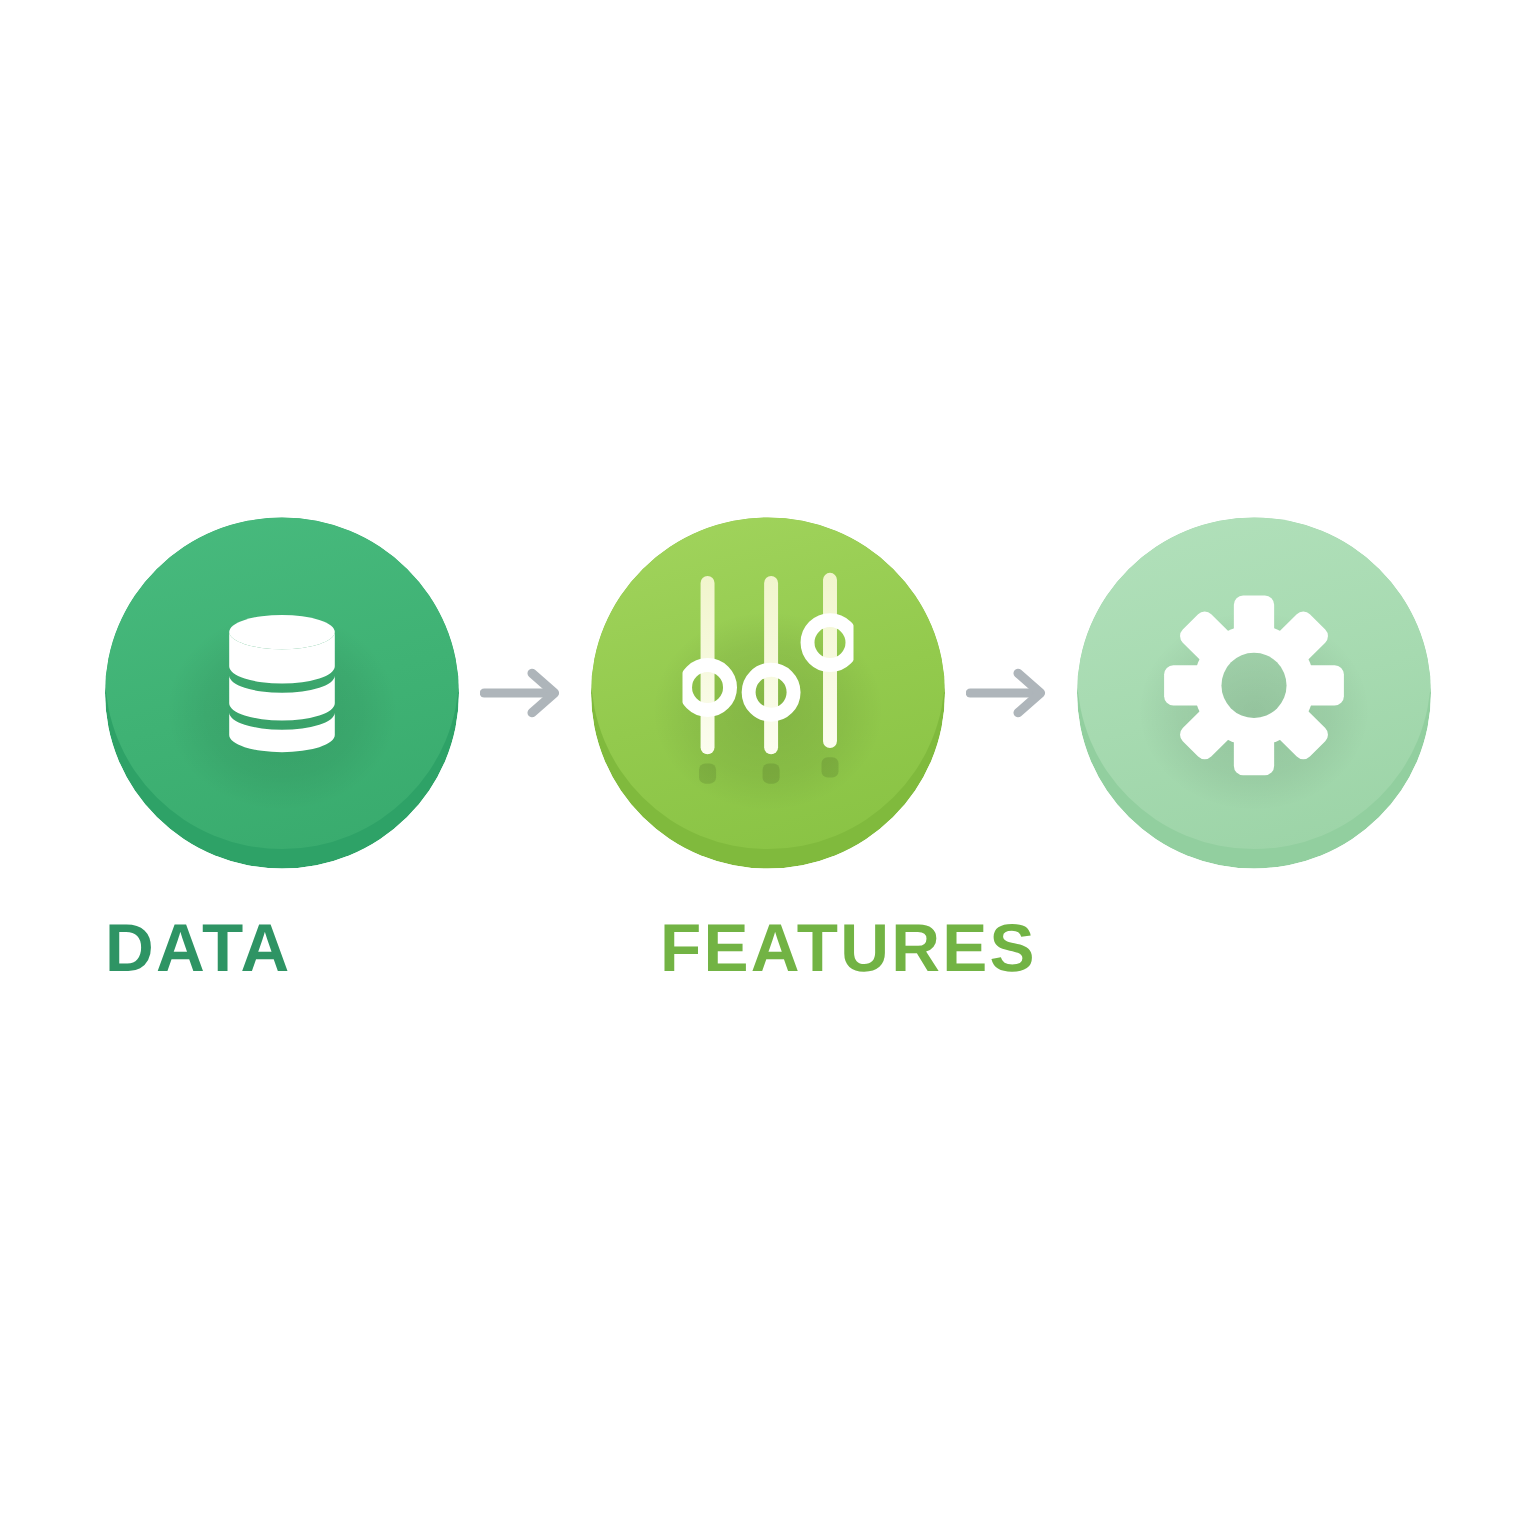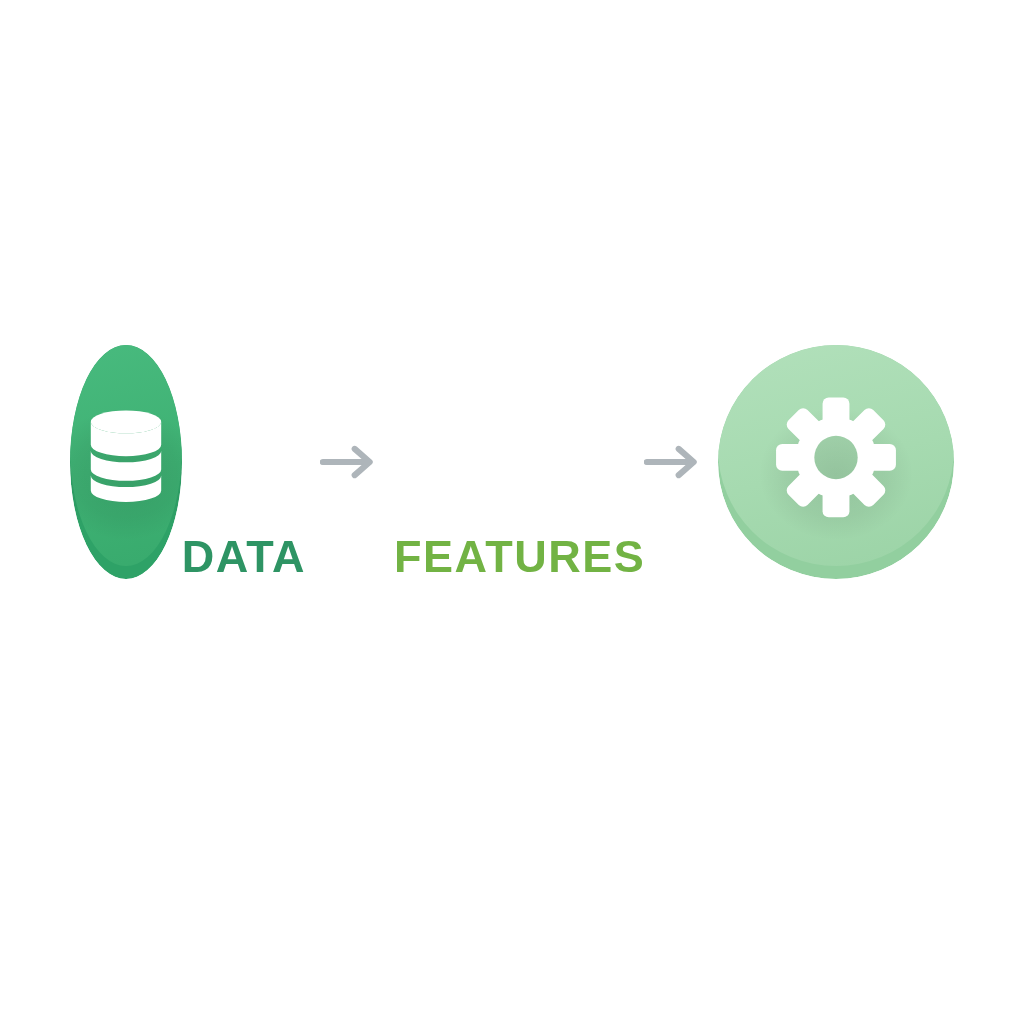--- a/index.html
+++ b/index.html
@@ -16,22 +16,22 @@
     position: absolute;
     top: 345px; left: 50%;
     transform: translateX(-50%);
     display: flex;
     align-items: flex-start;
   }
 
   .stage {
     width: 236px;
     display: flex;
-    flex-direction: row;
-    align-items: flex-end;
+    flex-direction: column;
+    align-items: flex-start;
   }
 
   
   .badge {
     position: relative;
     width: 236px; height: 234px;
     border-radius: 50%;
     overflow: hidden;
   }
   .badge .edge { position: absolute; inset: 0; border-radius: 50%; }
@@ -65,21 +65,21 @@
   .badge-model .face { background: linear-gradient(165deg, #b3e1bc 0%, #a6dab0 55%, #9bd3a6 100%); }
 
   .stage-label {
     margin-top: 30px;
     font-size: 45px;
     font-weight: 700;
     letter-spacing: 1.5px;
     line-height: 1;
   }
   .stage-data     .stage-label { color: #2e9464; }
-  .stage-features .stage-label { color: #72b344; }
+  .stage-features .stage-label { color: #72b344; margin-left: 46px; }
   .stage-model    .stage-label { color: #2a8f5d; }
 
   .arrow-cell {
     width: 88px; height: 234px;
     display: flex;
     align-items: center;
     justify-content: center;
   }
   .arrow-cell svg { display: block; }
 </style>

